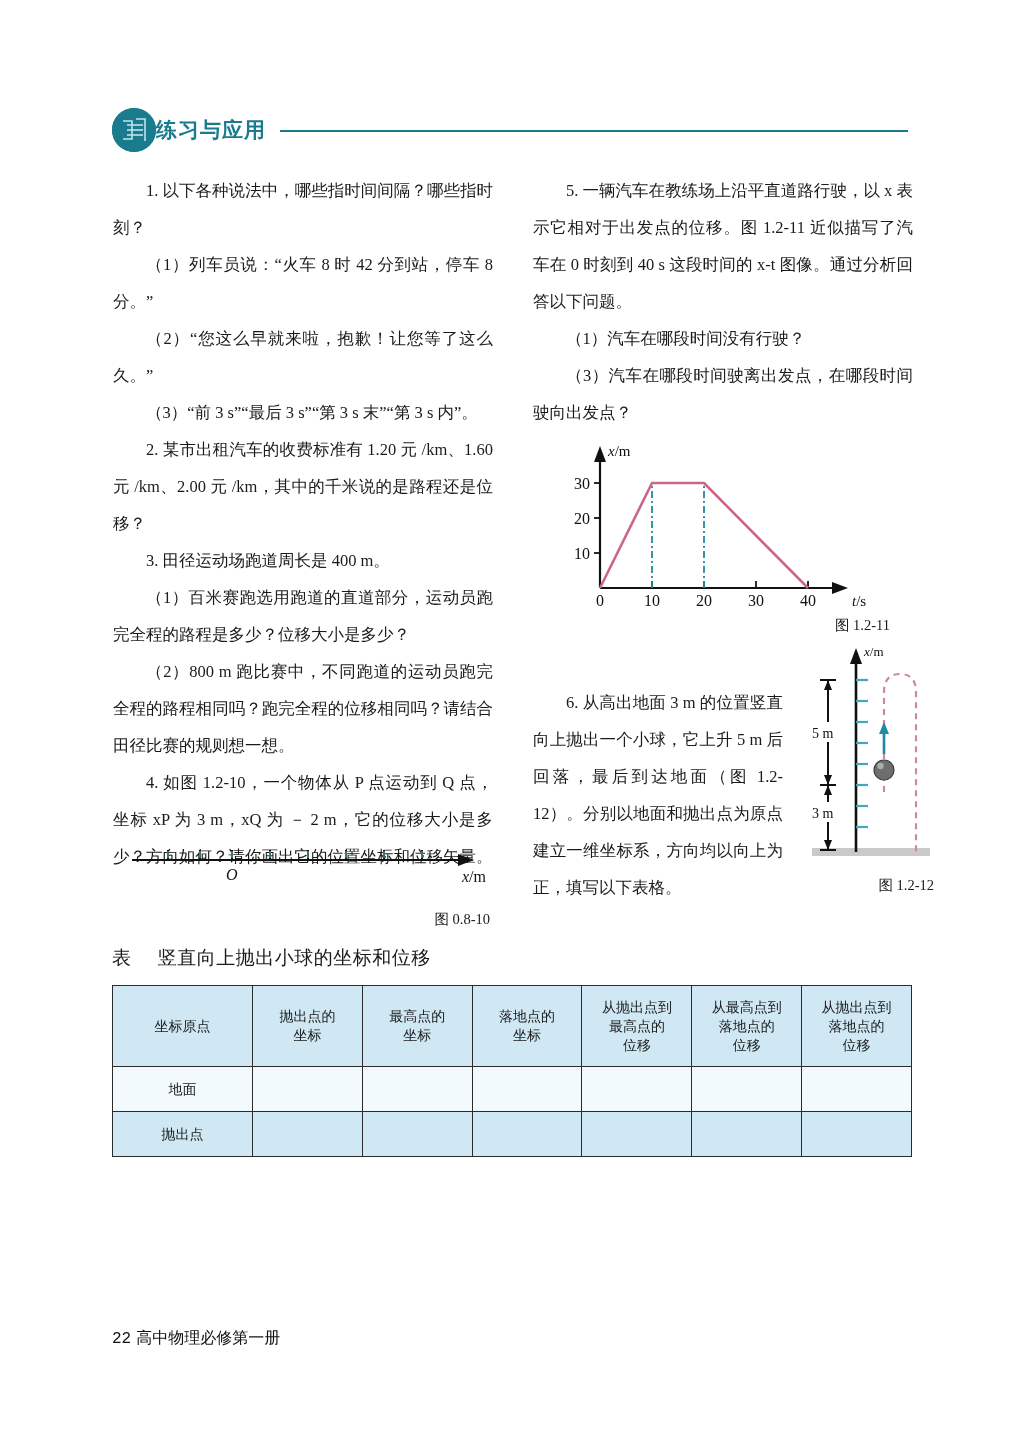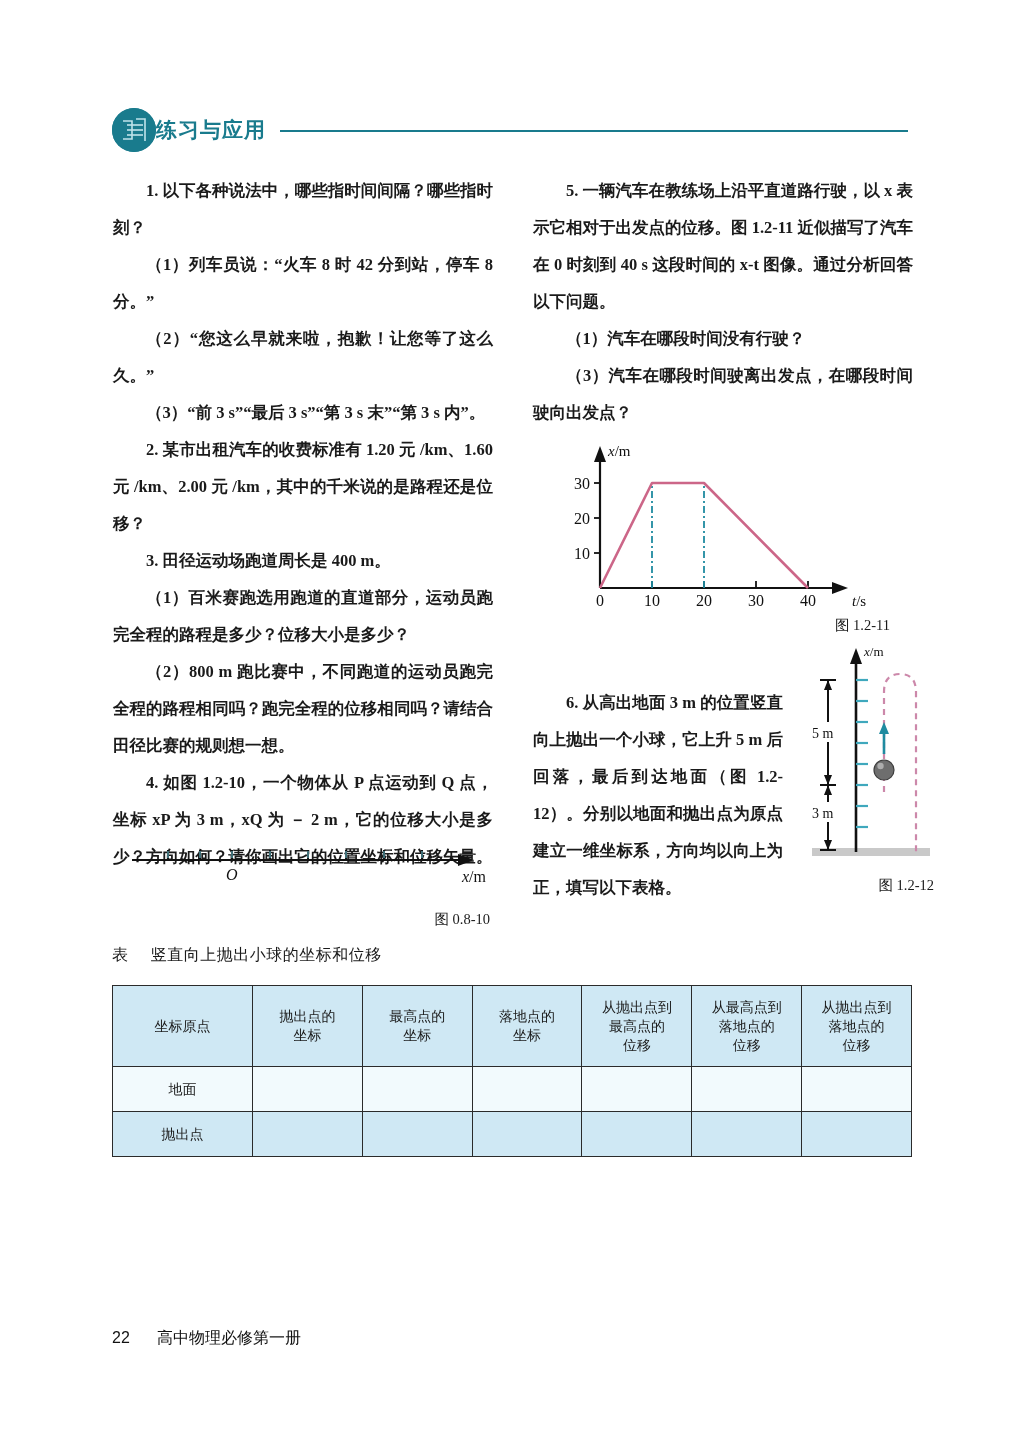--- a/index.html
+++ b/index.html
@@ -54,21 +54,20 @@
   }
 
   
   .column {
     position: absolute;
     top: 172px;
     width: 380px;
     font-size: 16.5px;
     line-height: 37px;
     text-align: justify;
-    font-weight: bold;
   }
   #left-column  { left: 113px; }
   #right-column { left: 533px; }
 
   .para {
     margin: 0;
     text-indent: 2em;
   }
 
   
@@ -102,21 +101,21 @@
     top: 642px;
     width: 128px;
     height: 260px;
   }
 
   
   #table-caption {
     position: absolute;
     left: 112px;
     top: 945px;
-    font-size: 16px;
+    font-size: 19px;
     font-family: "DejaVu Sans", sans-serif;
     letter-spacing: 0.5px;
   }
   #data-table {
     position: absolute;
     left: 112px;
     top: 985px;
     width: 800px;
     border-collapse: collapse;
     font-size: 14px;
@@ -142,22 +141,22 @@
   
   #footer {
     position: absolute;
     left: 112px;
     top: 1328px;
     font-size: 16px;
     font-family: "DejaVu Sans", sans-serif;
     color: #111;
   }
   #footer .pageno {
-    font-family: Liberation Sans, sans-serif;
-    margin-right: 22px;
+    font-family: Liberation Mono, monospace;
+    margin-right: 0;
   }
 </style>
 </head>
 <body>
 
 <div id="section-header">
   <div id="header-icon">
     <svg width="44" height="44" viewBox="0 0 44 44" aria-hidden="true">
       <circle cx="22" cy="22" r="22" fill="#197b8d"></circle>
       <g stroke="#bfe4ea" stroke-width="1.6" fill="none">

